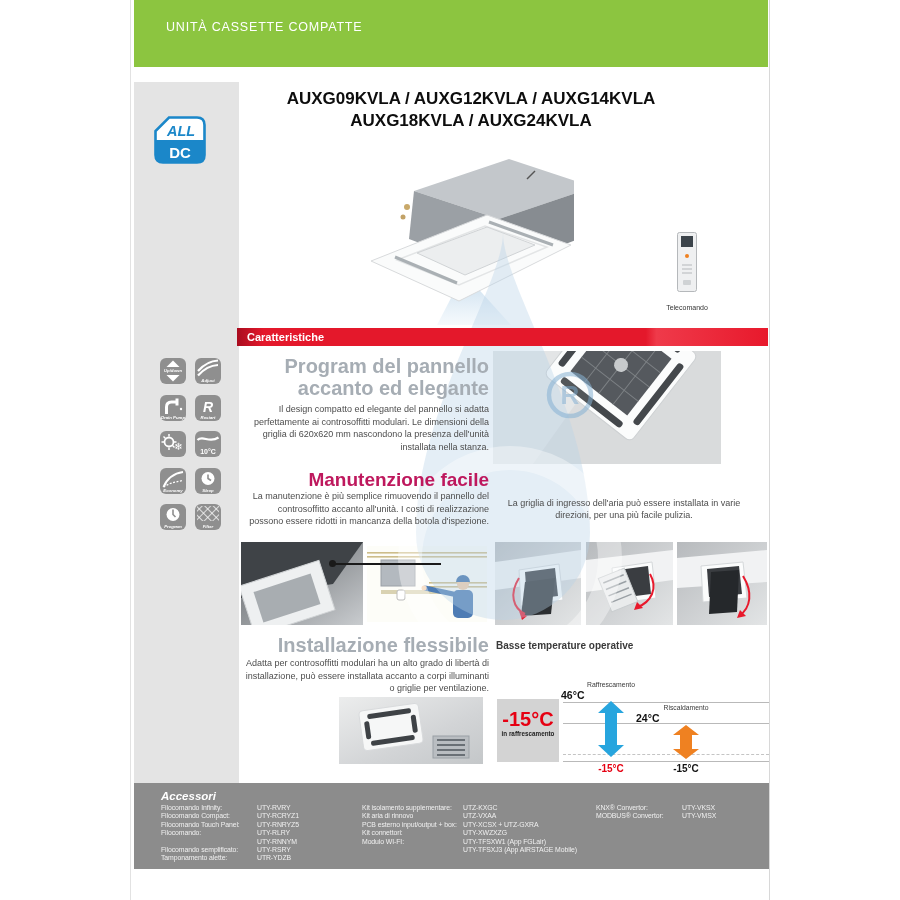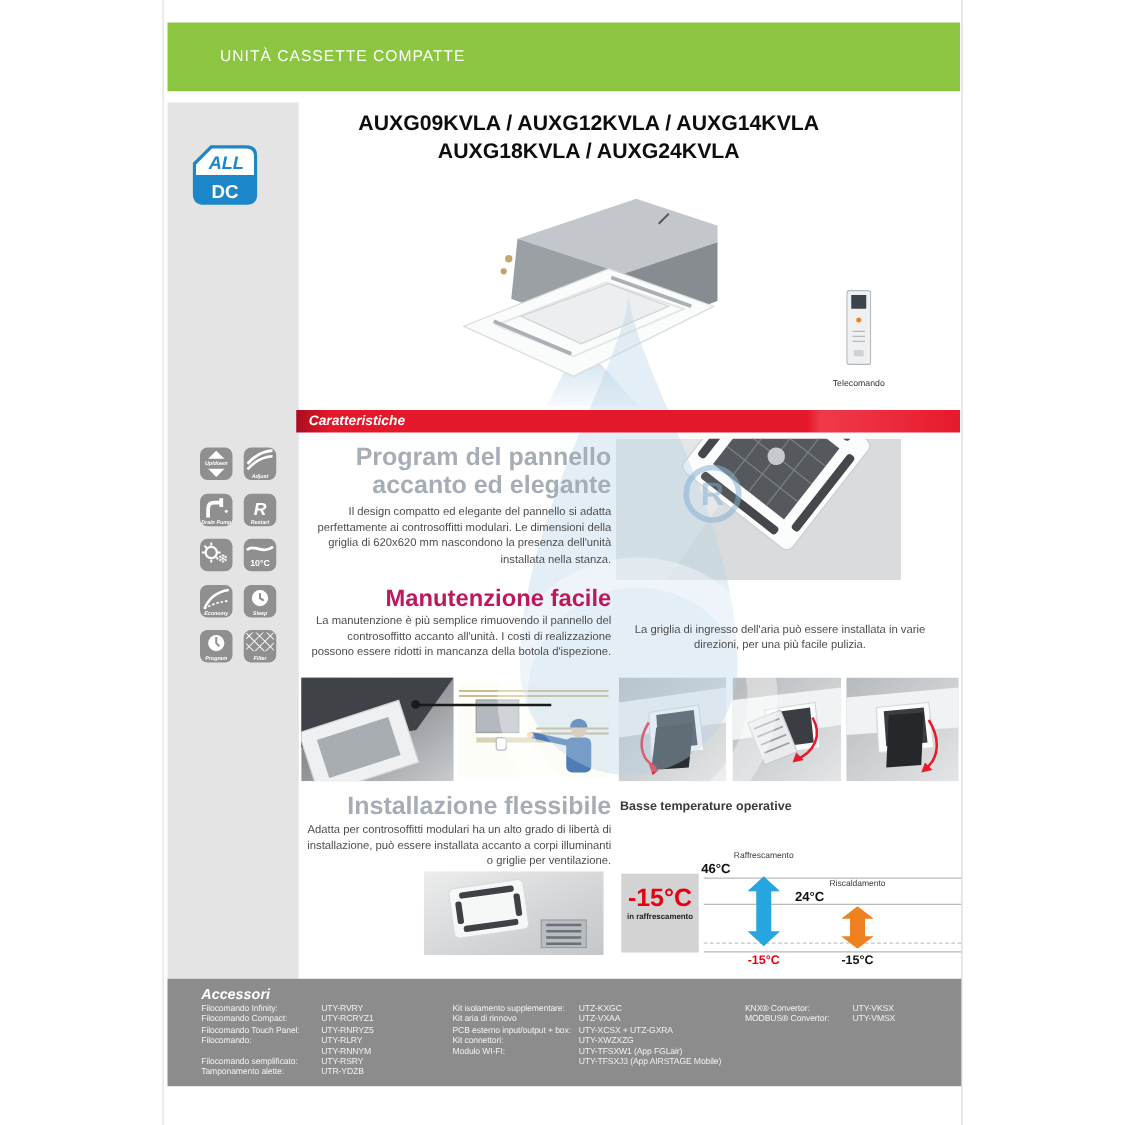--- a/index.html
+++ b/index.html
@@ -3,42 +3,42 @@
 <meta charset="utf-8">
 <style>
   *{margin:0;padding:0;box-sizing:border-box}
   html,body{width:900px;height:900px;background:#fff;overflow:hidden;
     font-family:"Liberation Sans",sans-serif;position:relative}
   .abs{position:absolute}
   .page{position:absolute;left:130px;top:0;width:640px;height:900px;background:#fff;
     border-left:1px solid #e2e2e2;border-right:1px solid #d8d8d8}
   .z1{z-index:1}.z2{z-index:2}.z3{z-index:3}.z4{z-index:4}.z5{z-index:5}
 
-  .green-banner{left:3px;top:18px;width:634px;height:55px;background:#8cc540;
-    color:#fff;font-size:12.5px;letter-spacing:.8px;line-height:55px;padding-left:42px}
+  .green-banner{left:3px;top:0;width:634px;height:67px;background:#8cc540;
+    color:#fff;font-size:12.5px;letter-spacing:.8px;line-height:55px;padding-left:32px}
   .sidebar{left:3px;top:82px;width:105px;height:701px;background:#e4e4e4}
 
   .alldc{left:23px;top:116px;width:32px;height:48px}
   .model-title{left:110px;top:88px;width:460px;text-align:center;color:#0d0d0d;
     font-weight:bold;font-size:17px;line-height:21.5px}
 
   .icon-grid{left:29px;top:358px;display:grid;grid-template-columns:26px 26px;
     gap:10.5px 9px}
   .tile{position:relative;width:26px;height:26px;background:#8f8f8f;border-radius:6px}
   .tile svg{display:block}
   .tile-label{position:absolute;left:0;bottom:1px;width:100%;text-align:center;
     color:#fff;font-size:4.3px;font-style:italic;font-weight:bold;line-height:5px;white-space:nowrap}
   .lbl-mid{bottom:auto;top:10px}
   .lbl-big{font-size:7px;bottom:3px;font-style:normal}
 
   .remote-caption{left:512px;top:304px;width:88px;text-align:center;font-size:7px;color:#333}
 
   .red-banner{left:106px;top:328px;width:531px;height:18px;
     background:linear-gradient(90deg,#a90c1f 0%,#e4182b 5%,#e4182b 77%,#ef3a4a 79%,#e8192c 100%);
-    color:#fff;font-size:11px;font-weight:bold;font-style:italic;line-height:18px;padding-left:10px}
+    color:#fff;font-size:11px;font-weight:bold;line-height:18px;padding-left:10px}
 
   .h-gray{color:#a6adb4;font-weight:bold;font-size:20px;line-height:21.5px;text-align:right}
   .h-black{color:#be185d;font-weight:bold;font-size:19px;line-height:21px;text-align:right}
   .body-txt{color:#4d4d4d;font-size:9px;line-height:12.6px;text-align:right}
   .note-txt{color:#4d4d4d;font-size:9px;line-height:12px;text-align:center}
 
   .design-head{left:112px;top:356px;width:246px}
   .design-body{left:112px;top:403px;width:246px}
   .design-photo{left:362px;top:351px;width:228px;height:113px}
 

